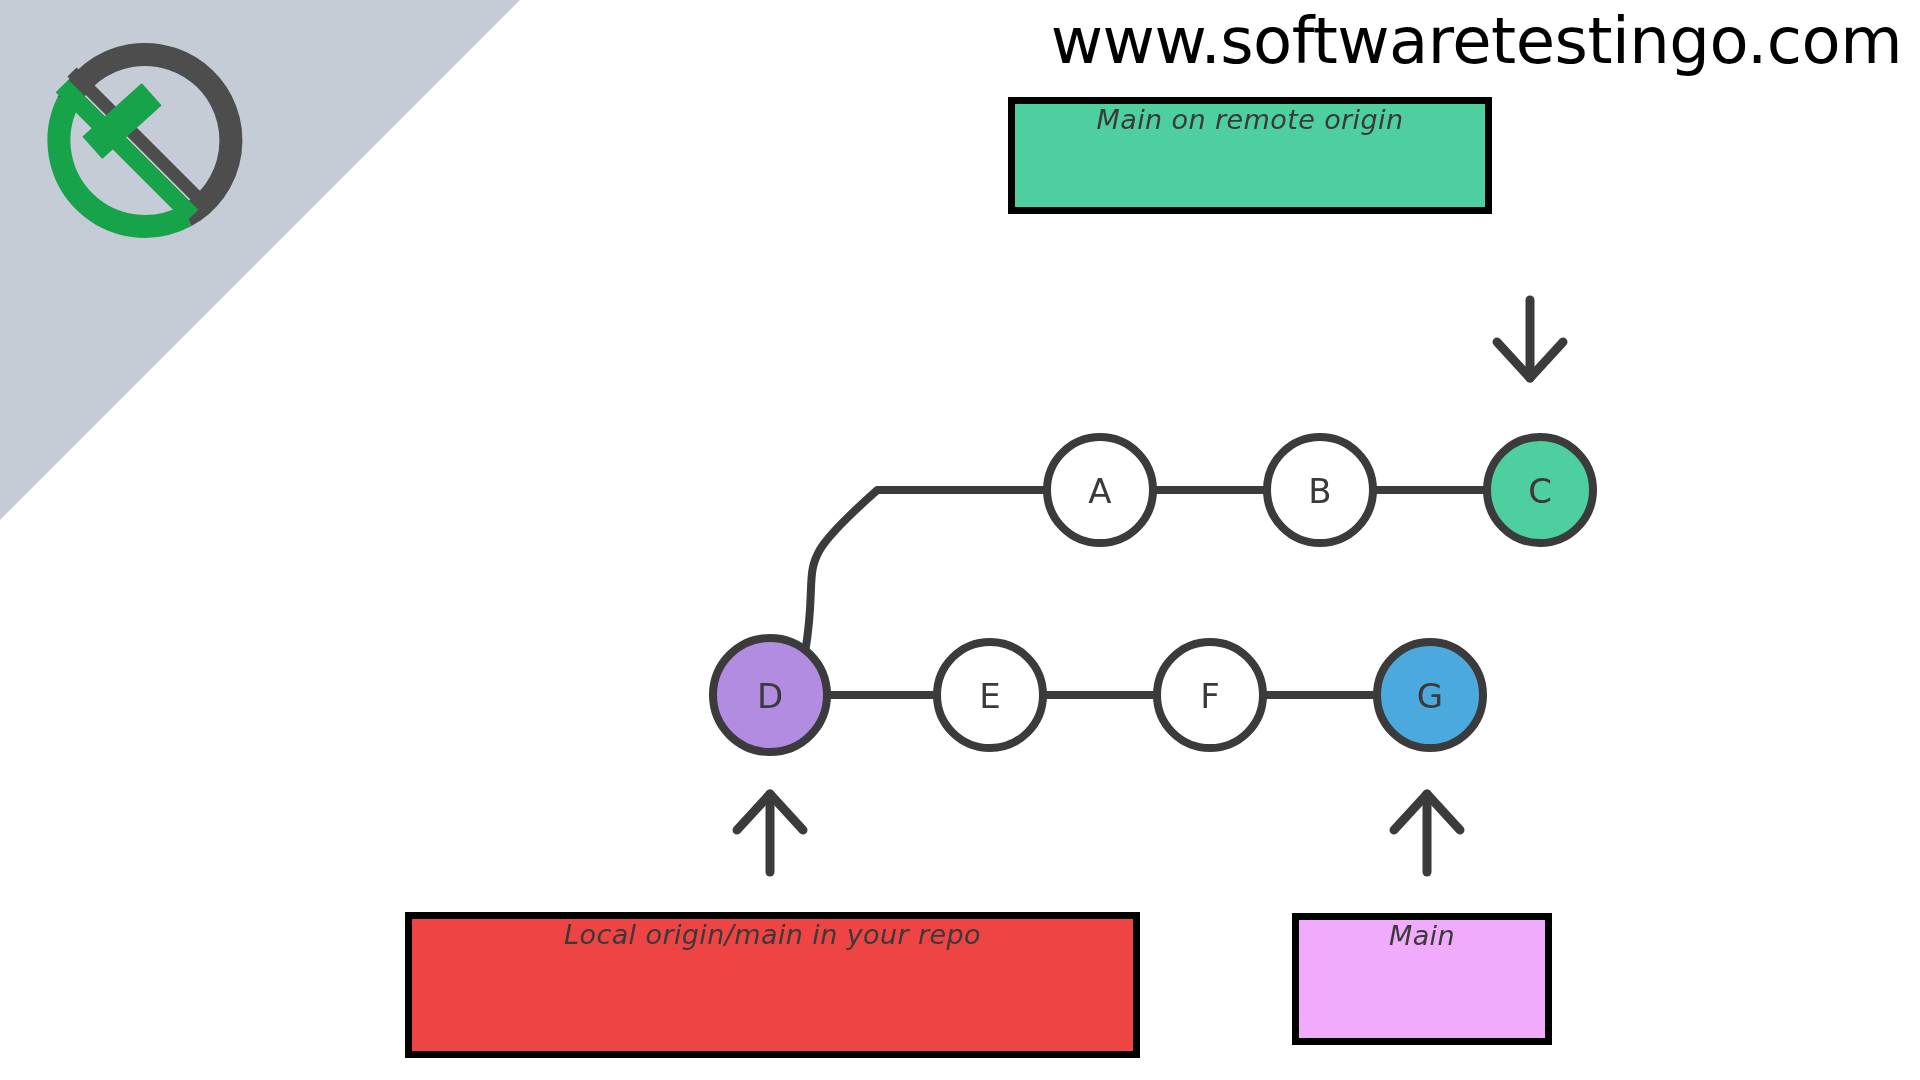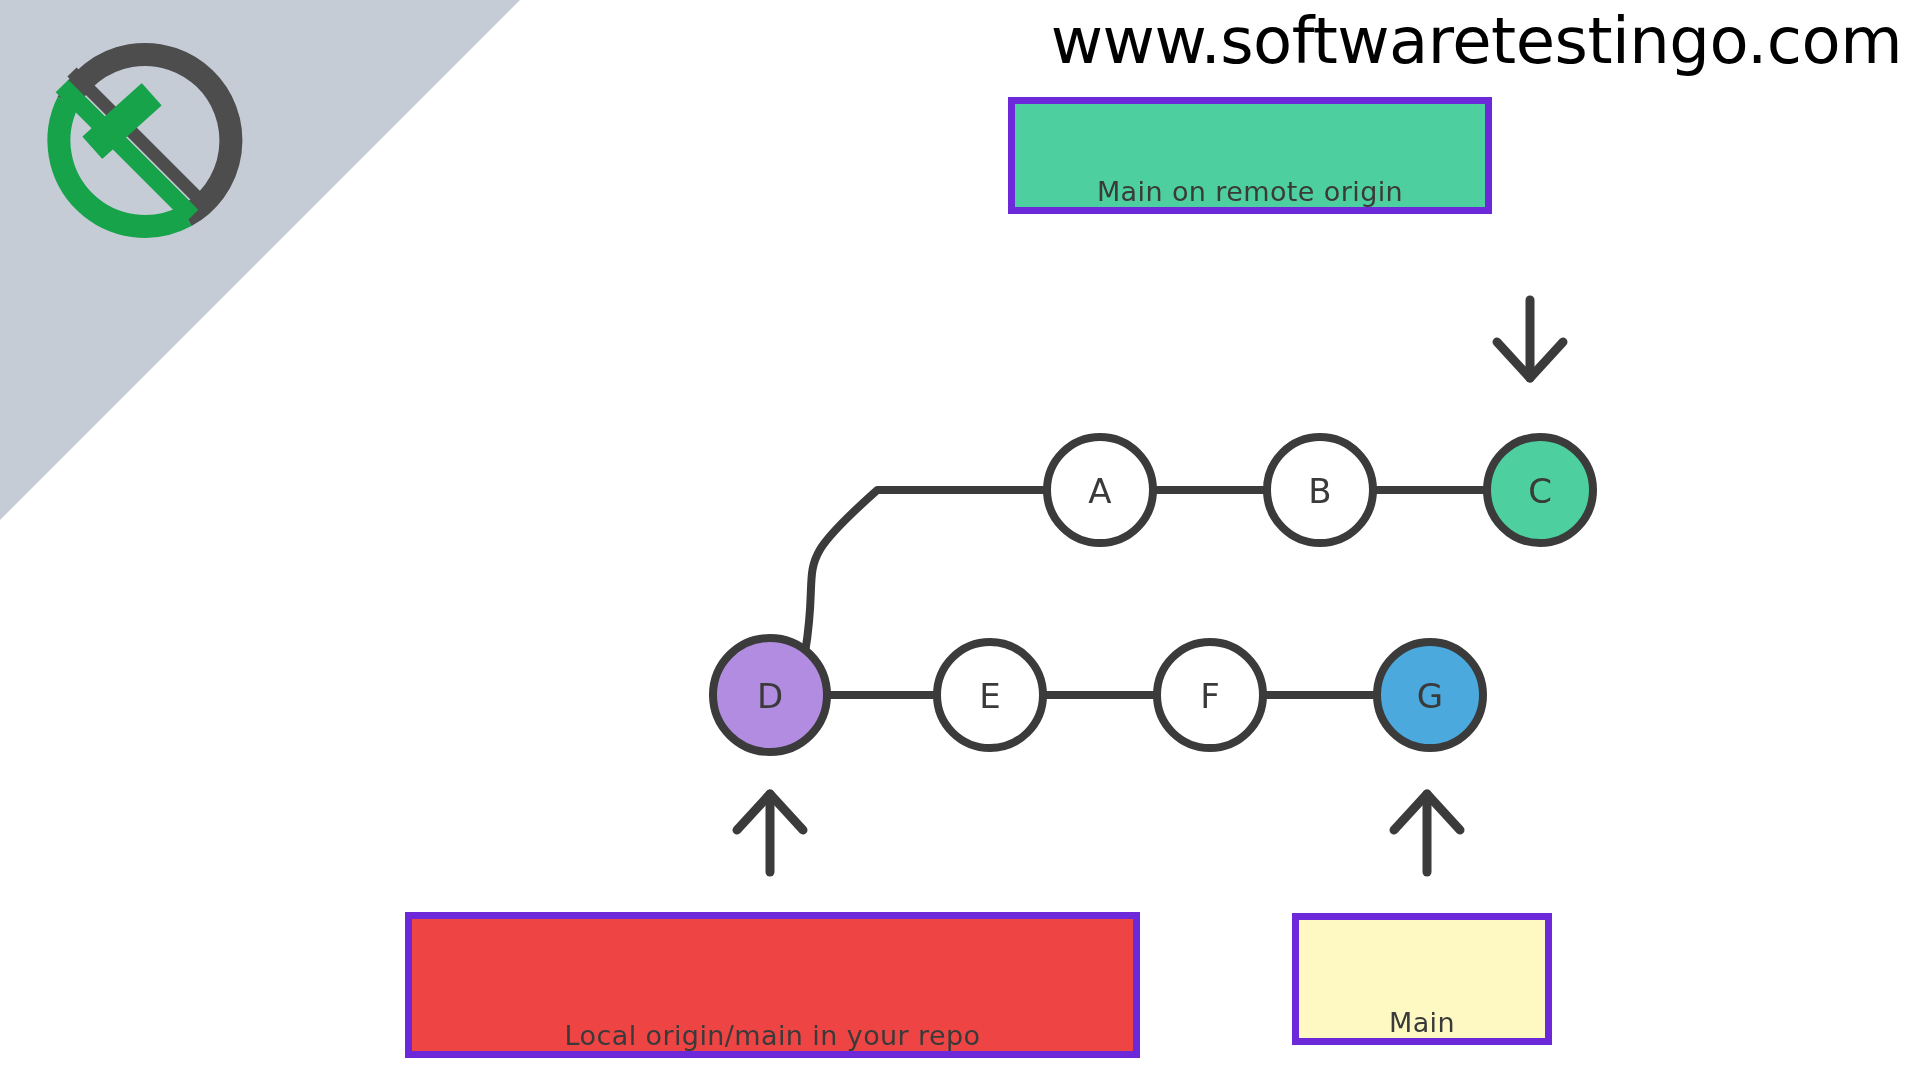--- a/index.html
+++ b/index.html
@@ -53,49 +53,50 @@
     font-family: "DejaVu Sans", "Liberation Sans", sans-serif;
     font-weight: 400;
     letter-spacing: -0.5px;
     white-space: nowrap;
   }
 
   
   .label-box {
     position: absolute;
     box-sizing: border-box;
-    border: 7px solid #6d28d9;
+    border: 7px solid #000000;
     display: flex;
-    align-items: flex-end;
+    align-items: flex-start;
     justify-content: center;
     font-size: 27px;
     color: #3a3a3a;
     letter-spacing: 0.4px;
     font-family: "DejaVu Sans", "Liberation Sans", sans-serif;
+    font-style: italic;
   }
   .box-remote {
     left: 1008px;
     top: 97px;
     width: 484px;
     height: 117px;
     background: #4ecf9f;
   }
   .box-local {
     left: 405px;
     top: 912px;
     width: 735px;
     height: 146px;
     background: #ef4444;
   }
   .box-main {
     left: 1292px;
     top: 913px;
     width: 260px;
     height: 132px;
-    background: #fef9c3;
+    background: #f0abfc;
   }
 
   
   #graph {
     position: absolute;
     left: 0;
     top: 0;
     width: 1920px;
     height: 1080px;
     pointer-events: none;

